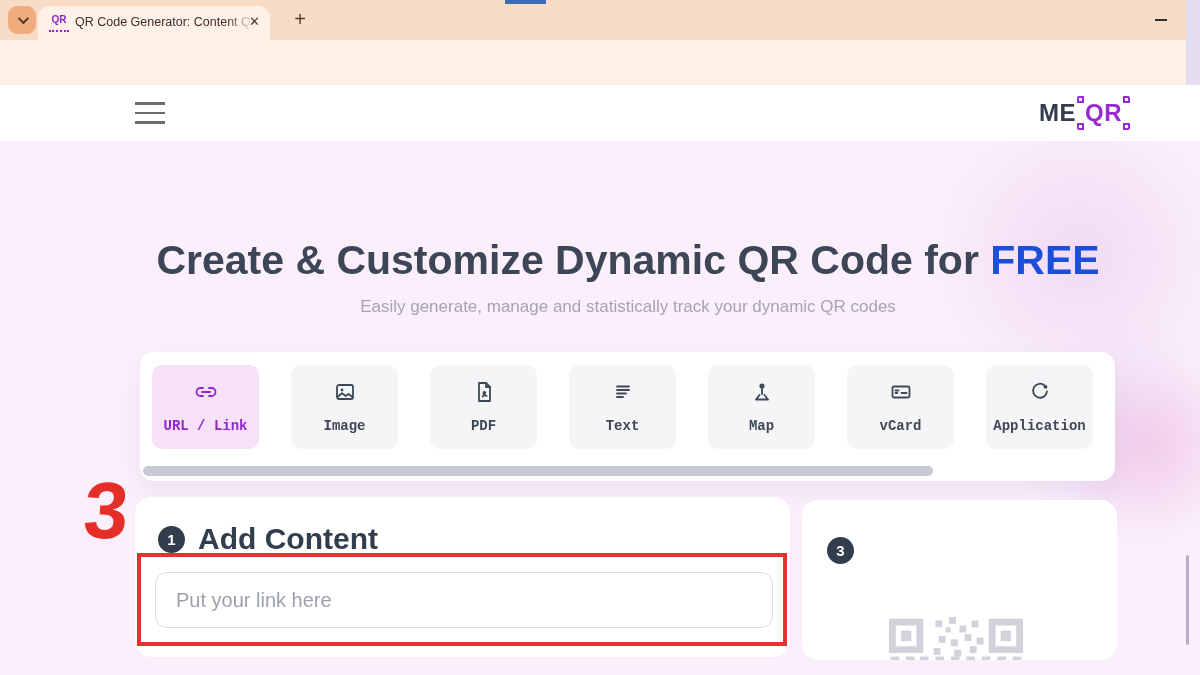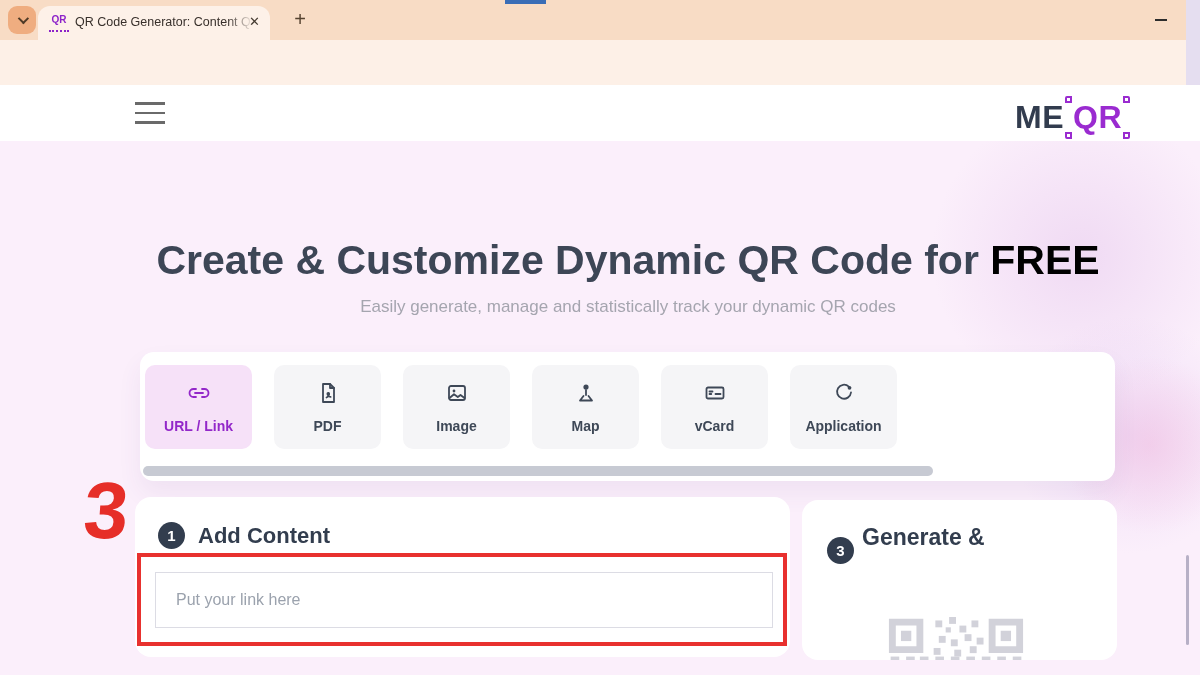--- a/index.html
+++ b/index.html
@@ -51,60 +51,60 @@
   .blob2 { left:1010px; top:230px; width:240px; height:240px;
     background:radial-gradient(circle, rgba(196,158,232,.22), rgba(196,158,232,0) 70%); }
   .blob3 { left:1060px; top:270px; width:180px; height:180px;
     background:radial-gradient(circle, rgba(243,176,214,.38), rgba(243,176,214,0) 70%); }
 
   .site-header { position:absolute; left:0; top:0; width:1200px; height:56px; background:#ffffff; }
   .hamburger { position:absolute; left:135px; top:17px; width:30px; height:22px;
     display:flex; flex-direction:column; justify-content:space-between; cursor:pointer; }
   .hamburger i { display:block; width:30px; height:2.6px; background:#6a6a6a; }
   .site-logo { position:absolute; right:70px; top:13px; display:flex; align-items:center;
-    font-weight:800; font-size:32px; letter-spacing:.5px; }
+    font-weight:800; font-size:24px; letter-spacing:.5px; }
   .logo-me { color:#323c4e; }
   .logo-qr-wrap { position:relative; color:#9a2bd0; padding:1px 8px; margin-left:1px; }
   .logo-qr-wrap .c { position:absolute; width:7px; height:7px; border:2.4px solid #9a2bd0; }
   .c1 { left:0; top:-2px; border-right:none; border-bottom:none; border-radius:2px 0 0 0; }
   .c2 { right:0; top:-2px; border-left:none; border-bottom:none; border-radius:0 2px 0 0; }
   .c3 { left:0; bottom:-2px; border-right:none; border-top:none; border-radius:0 0 0 2px; }
   .c4 { right:0; bottom:-2px; border-left:none; border-top:none; border-radius:0 0 2px 0; }
 
   .hero-title { position:absolute; left:0; top:152px; width:1256px; text-align:center;
     font-size:41px; font-weight:700; color:#3d4656; }
-  .hero-accent { color:#000000; }
+  .hero-accent { color:#1d4ed8; }
   .hero-sub { position:absolute; left:0; top:212px; width:1256px; text-align:center;
     font-size:17px; color:#a5a5af; }
 
   .tabs-card { position:absolute; left:140px; top:267px; width:975px; height:129px;
     background:#ffffff; border-radius:14px; box-shadow:0 12px 24px rgba(90,60,130,.07); overflow:hidden; }
-  .tabs-row { position:absolute; left:5px; top:13px; display:flex; gap:22px; }
+  .tabs-row { position:absolute; left:12px; top:13px; display:flex; gap:32px;font-family:Liberation Mono, monospace; }
   .qr-tab { width:107px; height:84px; border-radius:10px; background:#f5f5f7; flex:0 0 auto;
     display:flex; flex-direction:column; align-items:center; justify-content:center; gap:9px;
     color:#3e4857; cursor:pointer; }
   .qr-tab .lbl { font-size:14px; font-weight:700; }
   .qr-tab svg { width:24px; height:24px; }
   .qr-tab.active { background:#f6e1f8; color:#9327c9; }
   .tabs-scrollbar { position:absolute; left:3px; top:114px; width:969px; height:10px; border-radius:5px; }
   .tabs-thumb { position:absolute; left:0; top:0; width:790px; height:10px; border-radius:5px; background:#c7cad3; }
 
   .annotation-3 { position:absolute; left:84px; top:392px; font-size:80px; font-weight:800;
     color:#e62e28; line-height:.85; transform:skewX(-4deg); }
 
   .content-card { position:absolute; left:135px; top:412px; width:655px; height:160px;
     background:#ffffff; border-radius:16px; }
   .step-row { position:absolute; left:23px; top:25px; display:flex; align-items:center; gap:13px; }
   .step-badge { width:27px; height:27px; border-radius:50%; background:#323d4e; color:#fff;
     font-size:15px; font-weight:700; display:flex; align-items:center; justify-content:center; }
-  .section-title { font-size:22px; font-weight:700; color:#323d4e; }
+  .section-title { font-size:30px; font-weight:700; color:#323d4e; }
   .red-rect { position:absolute; left:2px; top:56px; width:650px; height:93px;
     border:4px solid #e8312e; background:#fff; }
   .link-input { position:absolute; left:14px; top:15px; width:618px; height:56px;
-    border:1px solid #dcdce4; border-radius:0; padding:0 20px; font-size:16px;
+    border:1px solid #dcdce4; border-radius:12px; padding:0 20px; font-size:20px;
     font-family:"Liberation Sans", sans-serif; color:#333; outline:none; }
   .link-input::placeholder { color:#9ba2ad; }
 
   .generate-card { position:absolute; left:802px; top:415px; width:315px; height:160px;
     background:#ffffff; border-radius:16px; overflow:hidden; }
   .gen-badge { position:absolute; left:25px; top:37px; }
   .gen-title { position:absolute; left:60px; top:23px; font-size:23px; font-weight:700;
     line-height:29px; color:#323d4e; }
   .qr-preview { position:absolute; left:74px; top:117px; }
 
@@ -179,33 +179,39 @@
         <div class="qr-tab active">
           <span><svg viewBox="0 0 24 24" fill="none" stroke="currentColor" stroke-width="1.8" stroke-linecap="round" stroke-linejoin="round">
               <path d="M15 8h2.5a4 4 0 0 1 0 8H15"></path>
               <path d="M9 8H6.5a4 4 0 0 0 0 8H9"></path>
               <path d="M8 12h8"></path>
             </svg></span>
           <span class="lbl">URL / Link</span>
         </div>
         <div class="qr-tab">
           <span><svg viewBox="0 0 24 24" fill="none" stroke="currentColor" stroke-width="1.8" stroke-linecap="round" stroke-linejoin="round">
+              <rect x="4" y="5" width="16" height="14" rx="2"></rect>
+              <circle cx="9" cy="10" r="1.4" fill="currentColor" stroke="none"></circle>
+              <path d="M4.5 17l4.5-3.8 3.8 2.8 2.7-2 4 3"></path>
+            </svg></span>
+          <span class="lbl">Image</span>
+        </div>
+        <div class="qr-tab">
+          <span><svg viewBox="0 0 24 24" fill="none" stroke="currentColor" stroke-width="1.8" stroke-linecap="round" stroke-linejoin="round">
               <path d="M7 3h7l4 4v14H7z"></path>
               <path d="M14 3v4h4"></path>
               <path d="M10.5 16.5c1.6-.6 3-2.6 2.6-4-.3-1.1-1.9-.8-1.7.4.2 1.3 1.7 2.6 3.2 3"></path>
             </svg></span>
           <span class="lbl">PDF</span>
         </div>
         <div class="qr-tab">
           <span><svg viewBox="0 0 24 24" fill="none" stroke="currentColor" stroke-width="1.8" stroke-linecap="round" stroke-linejoin="round">
-              <rect x="4" y="5" width="16" height="14" rx="2"></rect>
-              <circle cx="9" cy="10" r="1.4" fill="currentColor" stroke="none"></circle>
-              <path d="M4.5 17l4.5-3.8 3.8 2.8 2.7-2 4 3"></path>
-            </svg></span>
-          <span class="lbl">Image</span>
+              <path d="M6 6.5h12M6 10h12M6 13.5h9M6 17h6"></path>
+            </svg></span>
+          <span class="lbl">Text</span>
         </div>
         <div class="qr-tab">
           <span><svg viewBox="0 0 24 24" fill="none" stroke="currentColor" stroke-width="1.8" stroke-linecap="round" stroke-linejoin="round">
               <circle cx="12" cy="6" r="2.6" fill="currentColor" stroke="none"></circle>
               <path d="M12 9v5"></path>
               <path d="M9.5 15l-3.5 4.5h12L14.5 15"></path>
             </svg></span>
           <span class="lbl">Map</span>
         </div>
         <div class="qr-tab">
@@ -236,21 +242,20 @@
       <div class="section-title">Add Content</div>
     </div>
     <div class="red-rect">
       <input class="link-input" type="text" placeholder="Put your link here" style="">
     </div>
   </div>
 
   <div class="generate-card">
     <div class="step-badge gen-badge">3</div>
     <div class="gen-title">
-      <div>Generate &amp;</div>
     </div>
     <svg class="qr-preview" width="160" height="43" viewBox="0 0 160 50">
       <g fill="#d2d2da">
         <path d="M2 2h40v40H2zm8 8v24h24V10z"></path>
         <rect x="16" y="16" width="12" height="12"></rect>
         <path d="M118 2h40v40h-40zm8 8v24h24V10z"></path>
         <rect x="132" y="16" width="12" height="12"></rect>
         <rect x="56" y="4" width="8" height="8"></rect>
           <rect x="72" y="0" width="8" height="8"></rect>
         <rect x="84" y="10" width="8" height="8"></rect>

